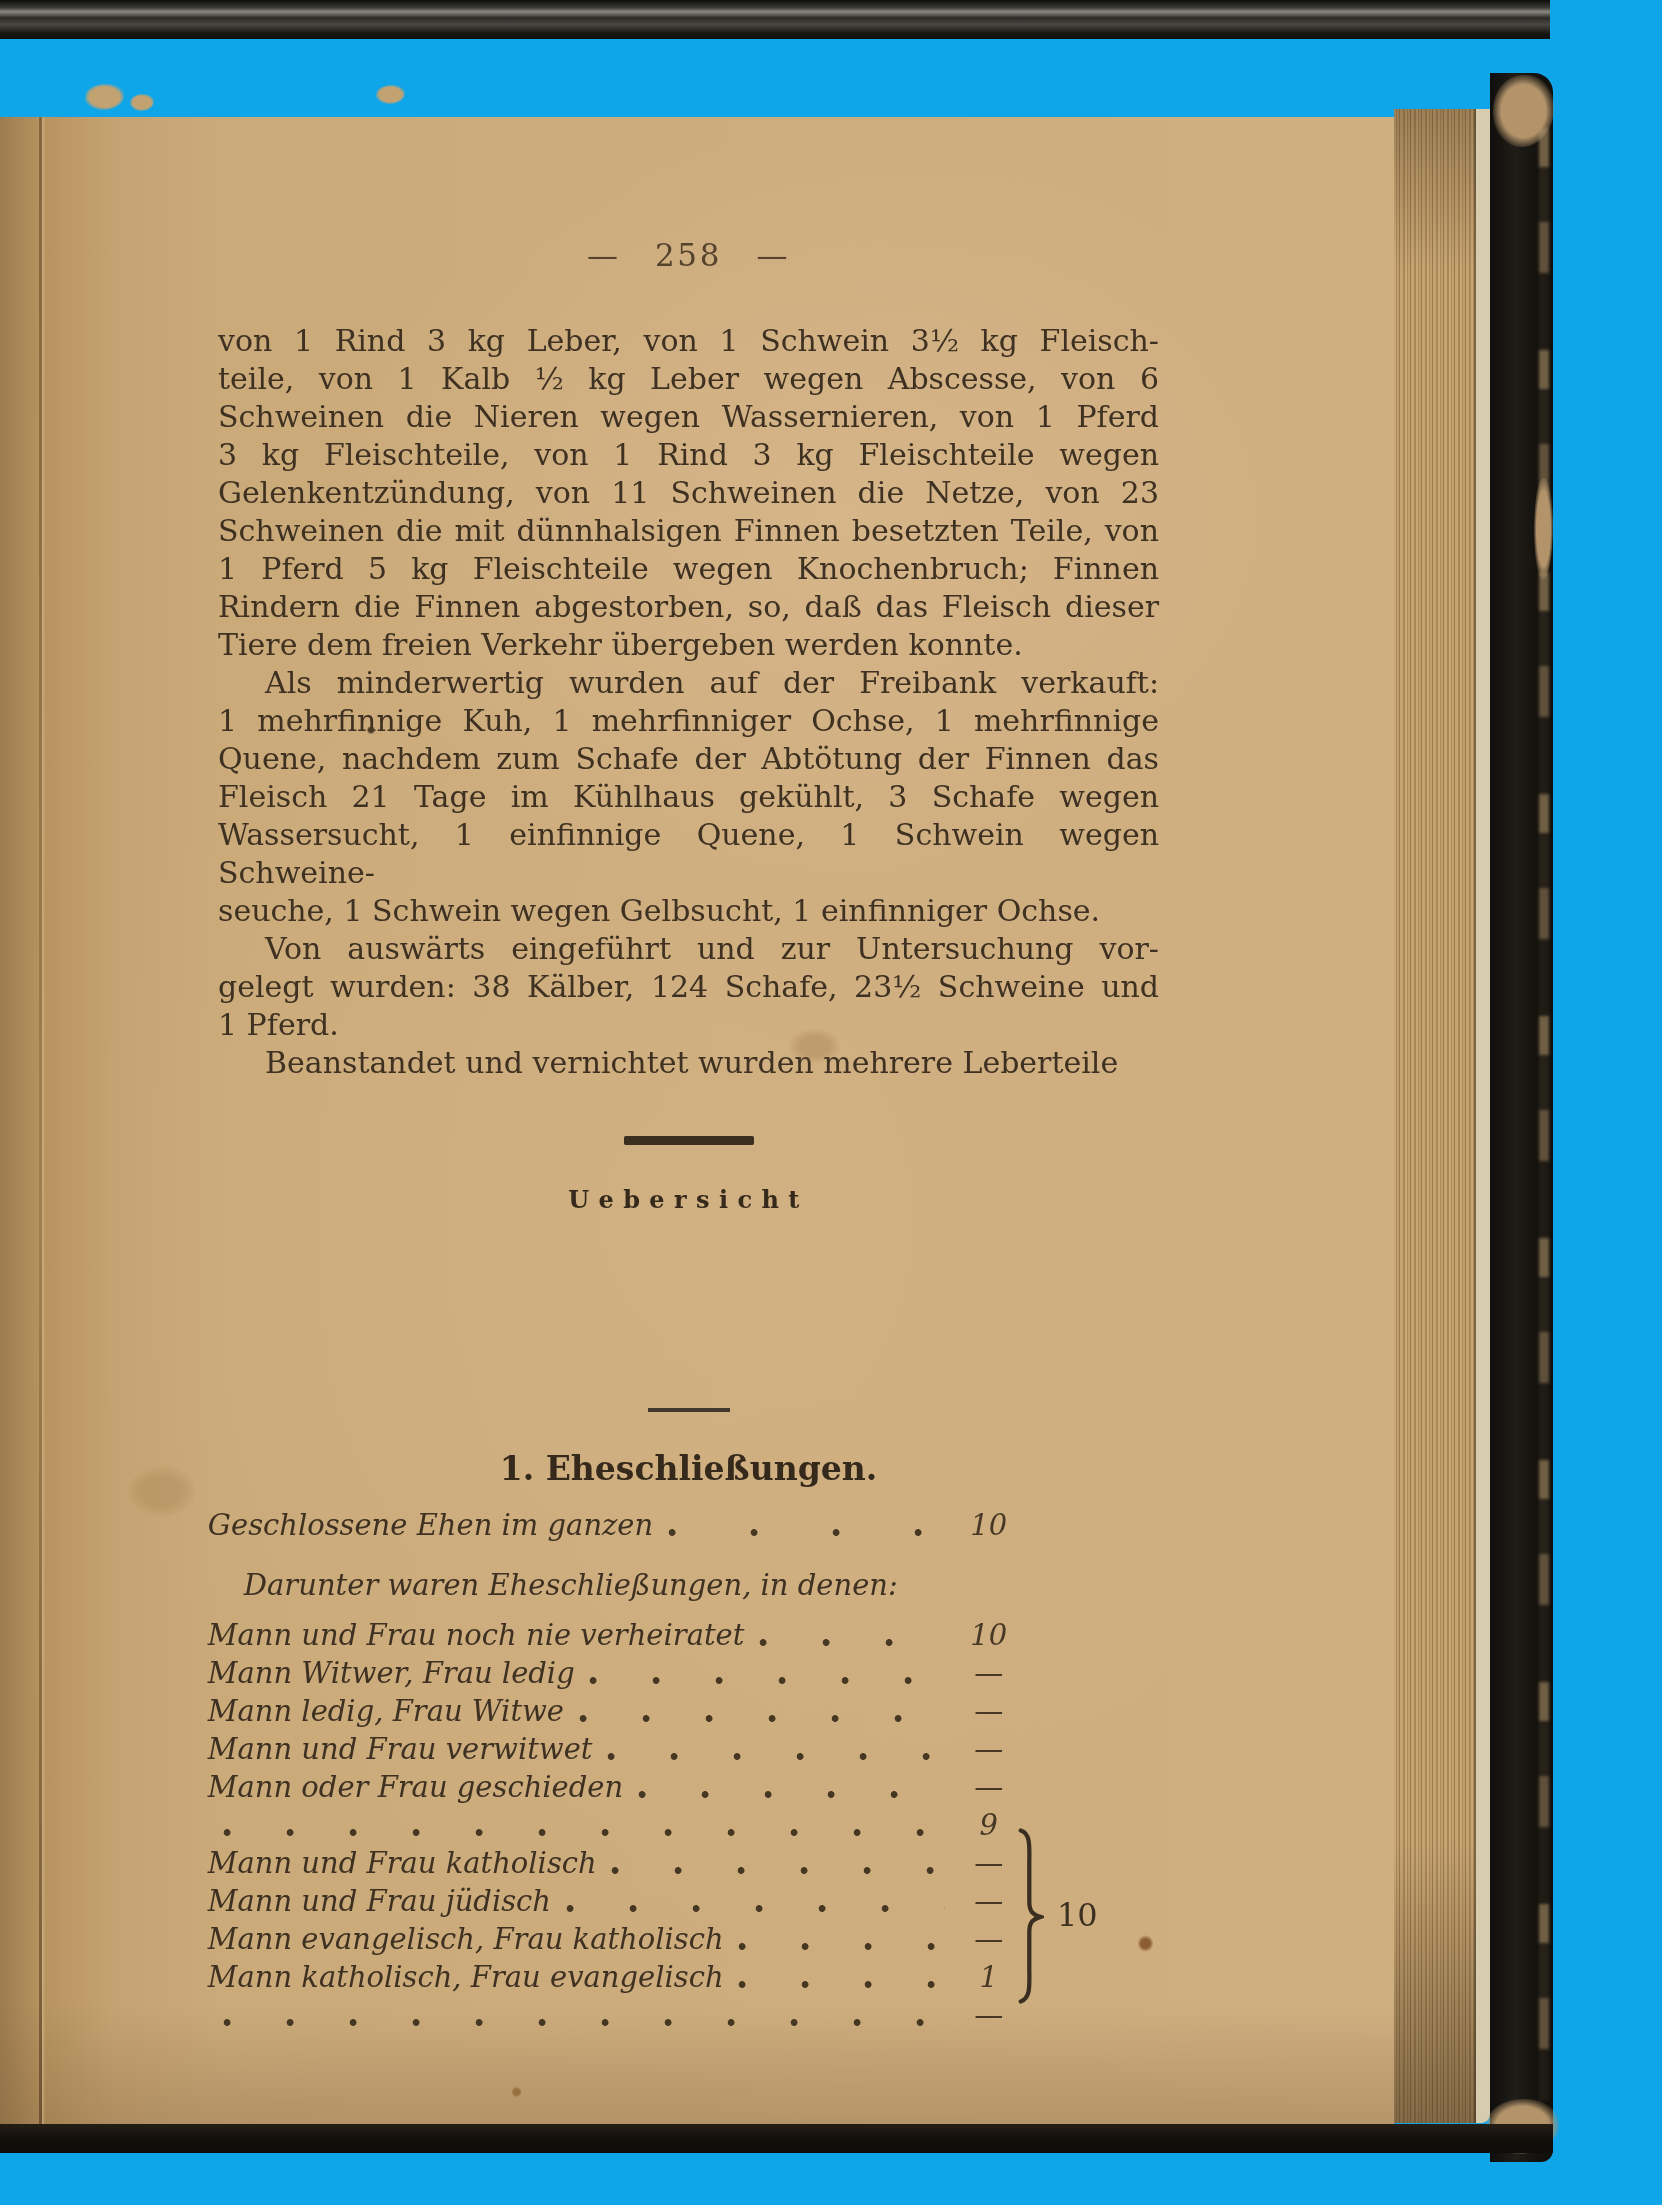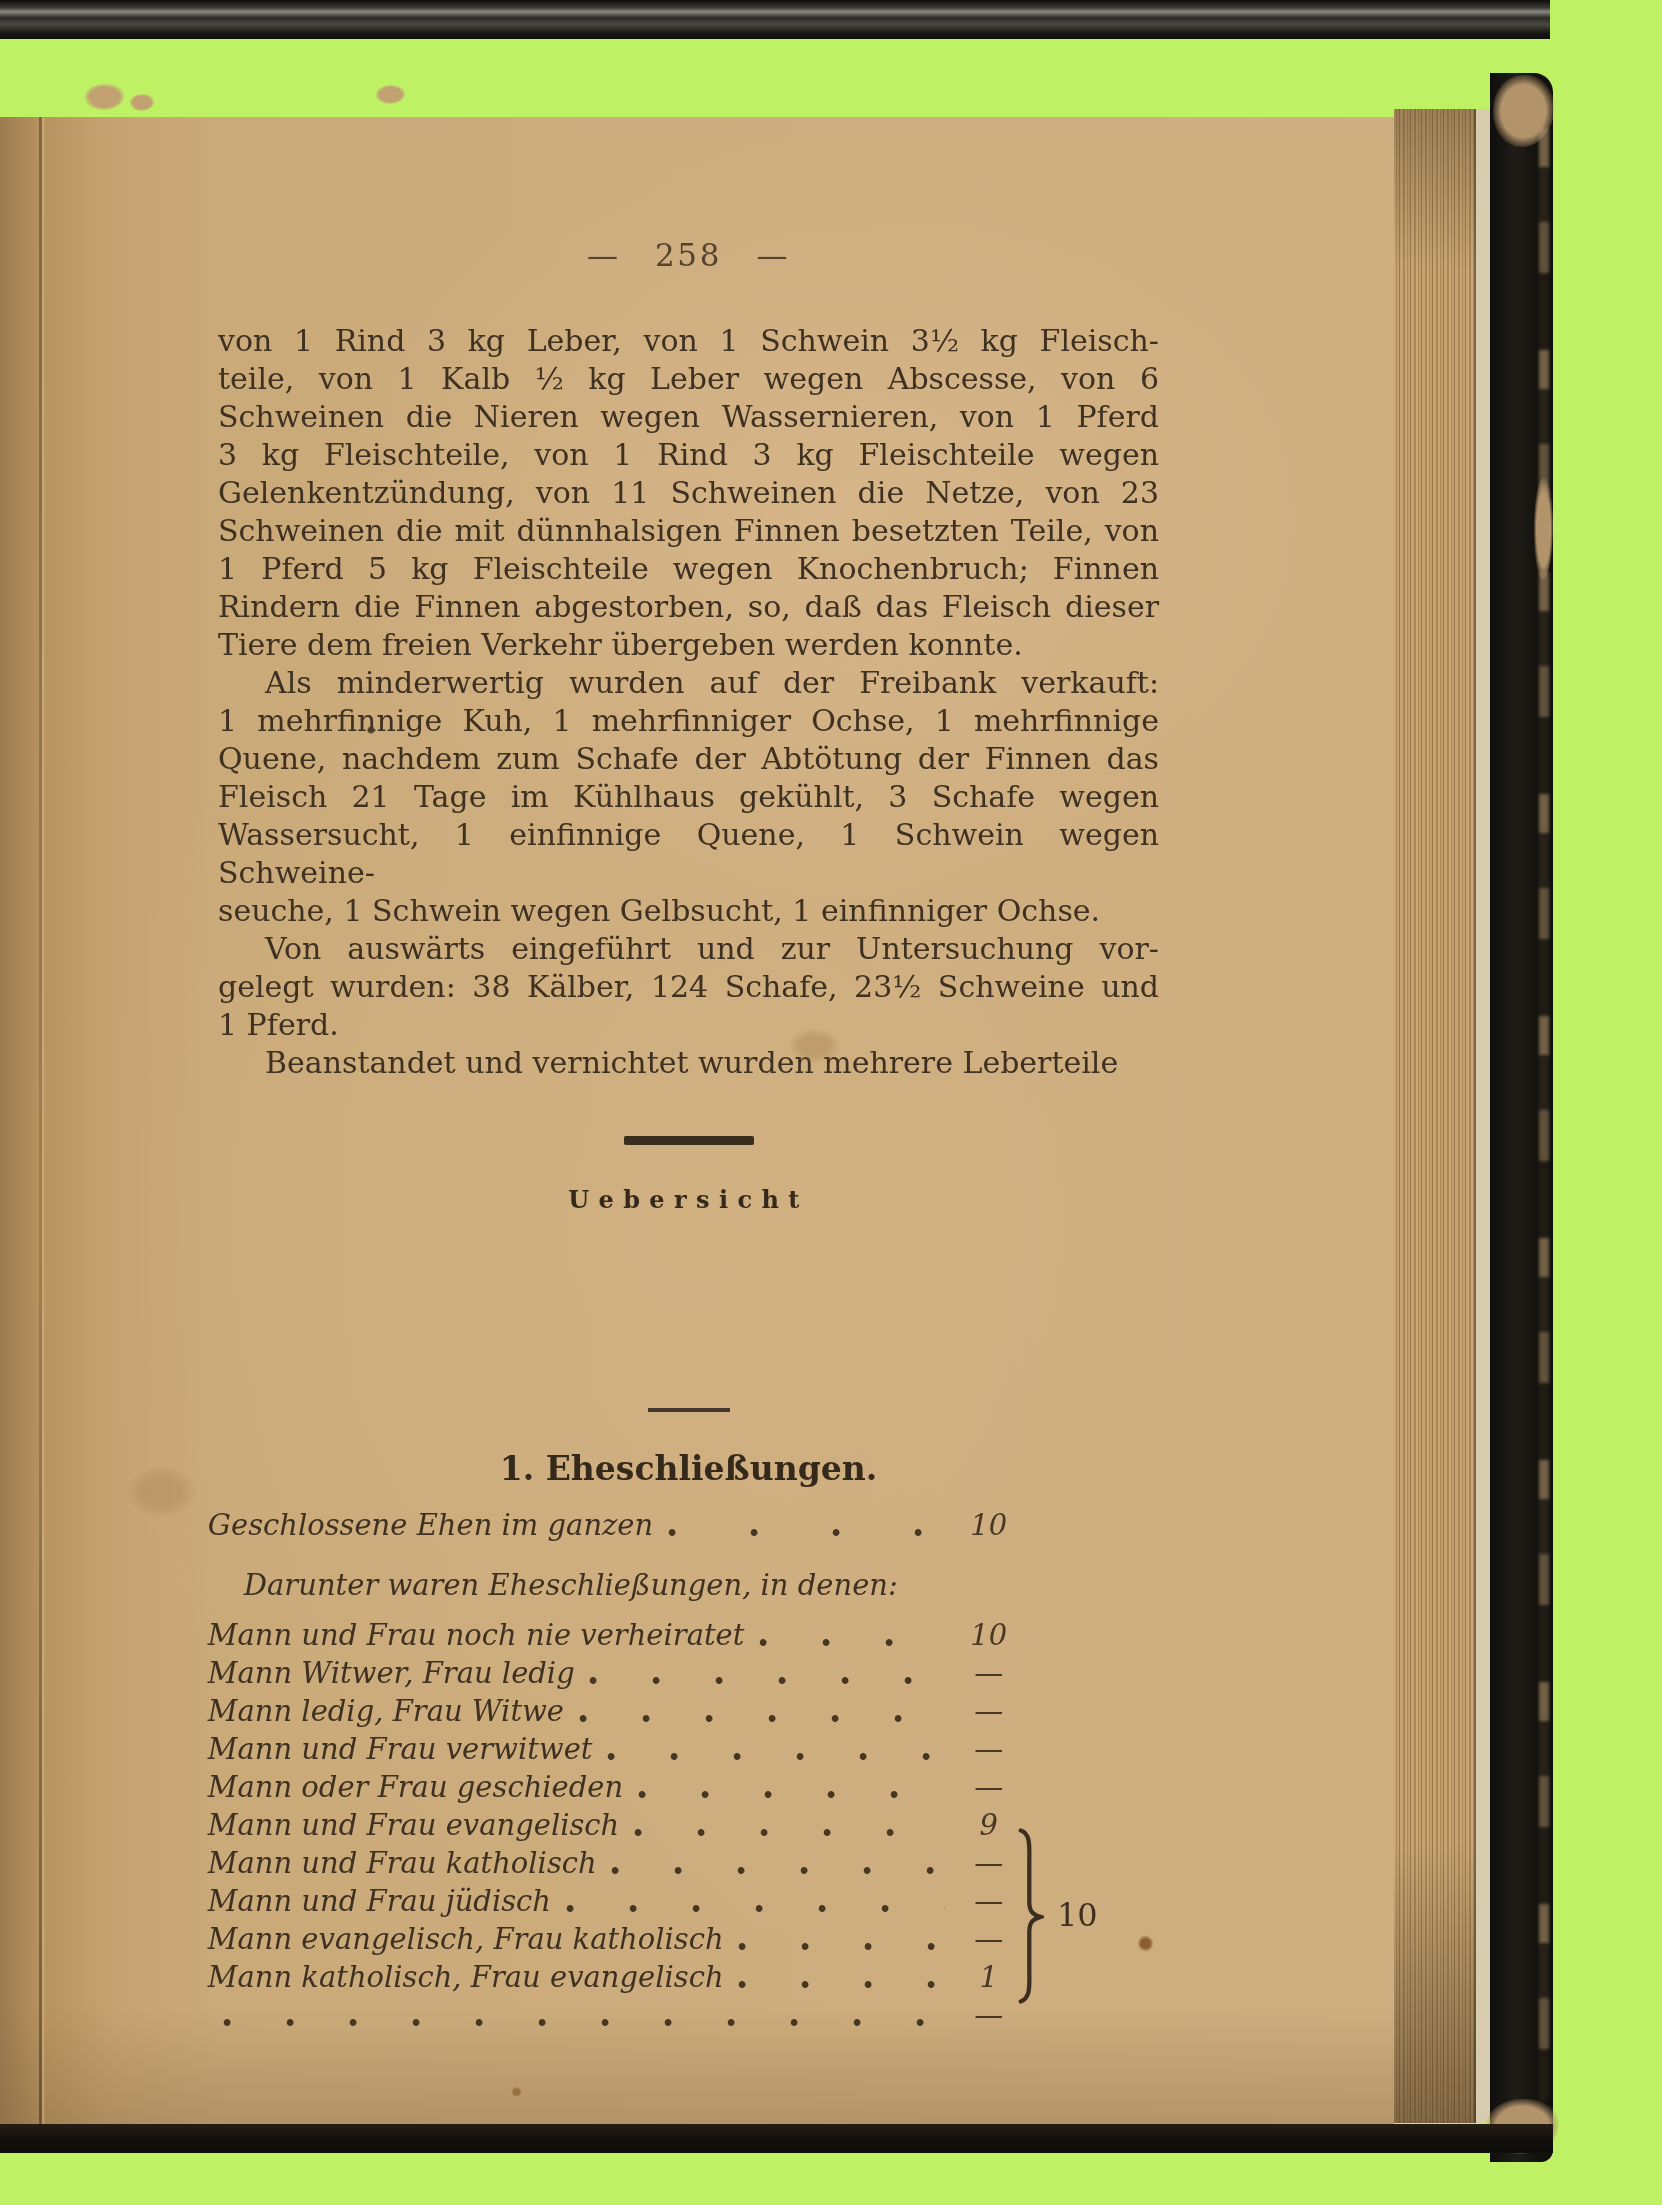--- a/index.html
+++ b/index.html
@@ -1,17 +1,17 @@
 <!DOCTYPE html>
 <html style="font-size:13.7px"><head>
 <meta charset="utf-8">
 <style>
   html,body{margin:0;padding:0;background:#000;}
   .scene{position:relative;width:1663px;height:2205px;overflow:hidden;
-         background:#bef264;font-family:"DejaVu Serif", serif;}
+         background:#0ea5e9;font-family:"DejaVu Serif", serif;}
   
   .cover-top-edge{position:absolute;left:0;top:94;width:1550px;height:39px;
     background:linear-gradient(180deg,#0d0d0c 0%,#3c3b37 20%,#8a887f 30%,#2b2a27 46%,#4b4842 62%,#16150f 86%,#0f0f0e 100%);}
   .torn-speck{position:absolute;border-radius:50% 40% 55% 45%;
     background:radial-gradient(ellipse at 50% 50%, #c3a272 0 55%, rgba(195,162,114,0) 78%);}
   
   .page{position:absolute;left:0;top:117px;width:1394px;height:2009px;
     background:
       linear-gradient(0deg, rgba(120,90,55,0.30), rgba(0,0,0,0) 6%),
       radial-gradient(ellipse 769px 598px at 60% 20%, rgba(224,194,152,0.45), rgba(0,0,0,0) 65%),
@@ -152,21 +152,20 @@
             <span class="stat-label">Mann und Frau verwitwet</span>
             <span class="stat-leader"></span>
             <span class="stat-value">—</span>
           </div>
           <div class="stat-row">
             <span class="stat-label">Mann oder Frau geschieden</span>
             <span class="stat-leader"></span>
             <span class="stat-value">—</span>
           </div>
           <div class="stat-row">
-            <span class="stat-label">Mann und Frau evangelisch</span>
             <span class="stat-leader"></span>
             <span class="stat-value">9</span>
           </div>
           <div class="stat-row">
             <span class="stat-label">Mann und Frau katholisch</span>
             <span class="stat-leader"></span>
             <span class="stat-value">—</span>
           </div>
           <div class="stat-row">
             <span class="stat-label">Mann und Frau jüdisch</span>

